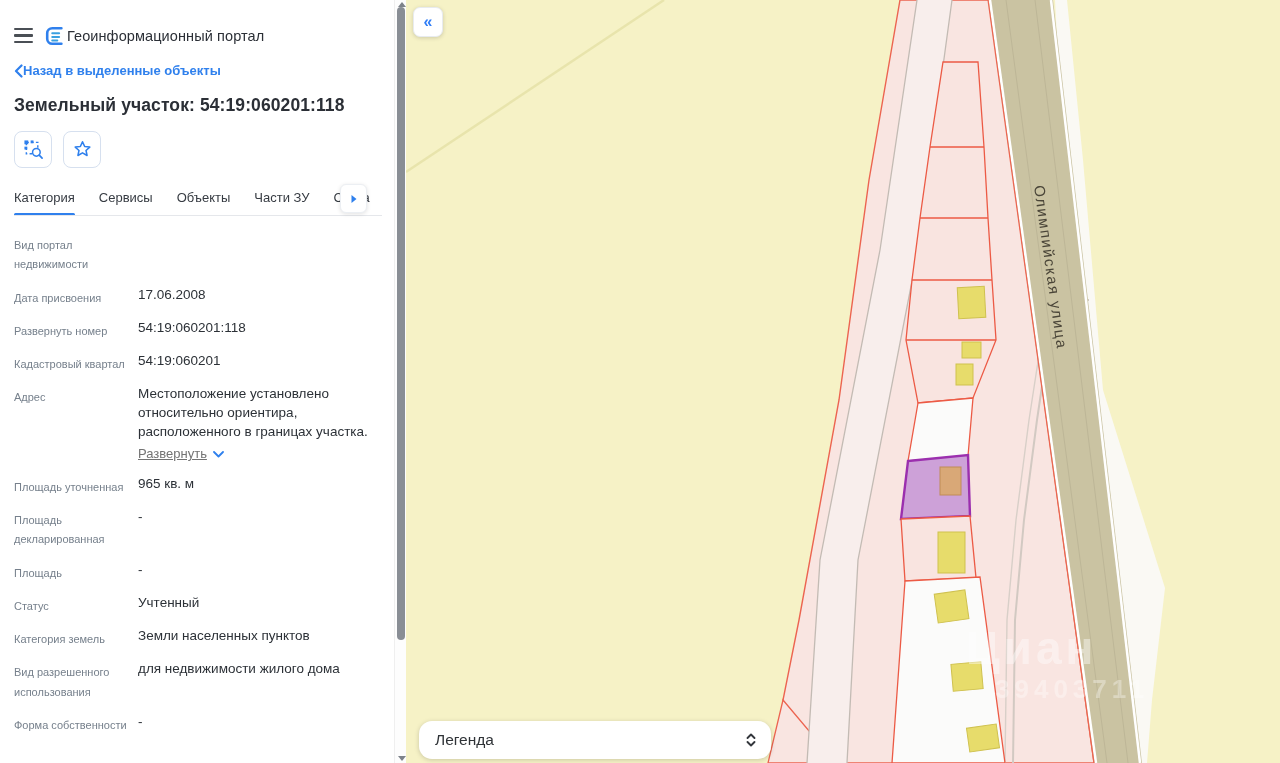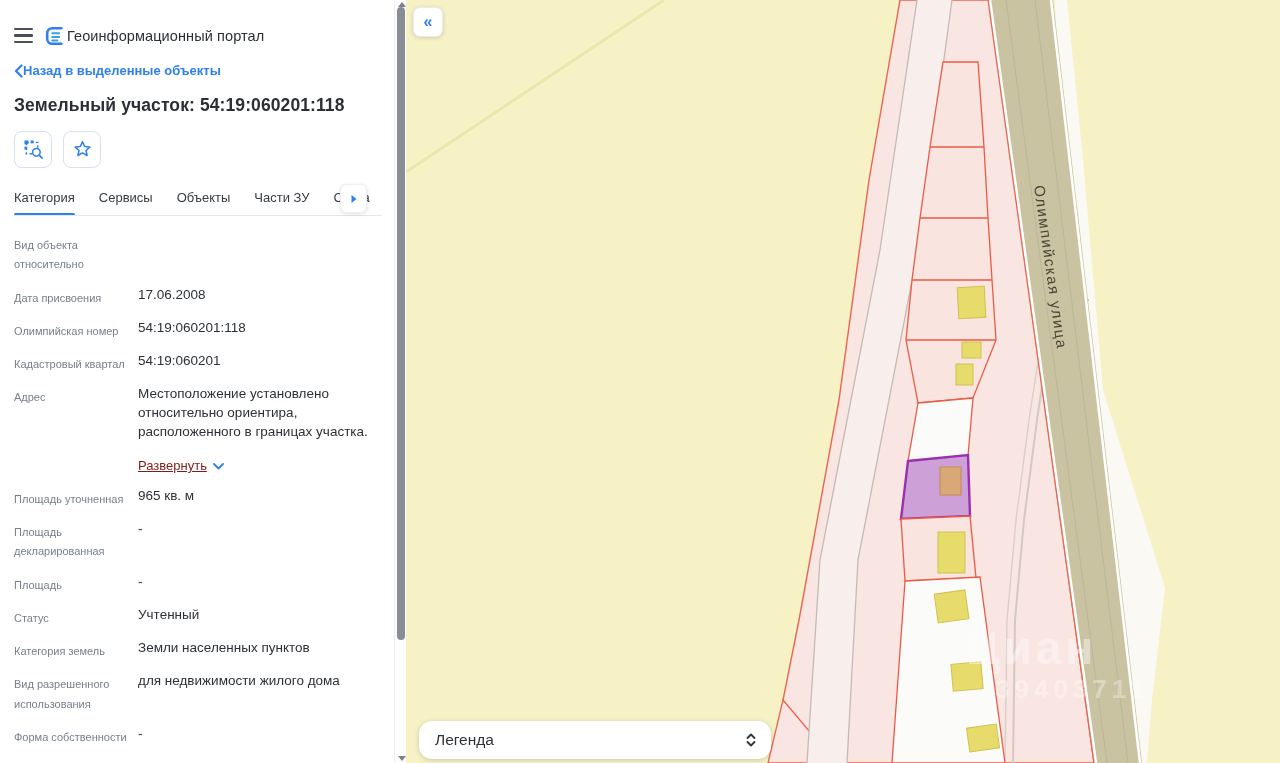--- a/index.html
+++ b/index.html
@@ -32,21 +32,21 @@
   .tab.active::after { content:""; position:absolute; left:0; right:0; bottom:-1px; height:3px; background:#2f80ed; border-radius:2px; }
   .tab.trunc { max-width:38px; overflow:hidden; }
   .tabs-more { position:absolute; right:13px; top:0; width:27px; height:29px; background:#fff;
                border:1px solid #eceff3; border-radius:6px; box-shadow:0 1px 4px rgba(0,0,0,.12);
                display:flex; align-items:center; justify-content:center; cursor:pointer; }
 
   .info { margin-top:17px; }
   .row { display:grid; grid-template-columns:124px 1fr; column-gap:0; margin-bottom:11px; }
   .lbl { font-size:11px; color:#76808c; line-height:1.75; padding-top:3px; }
   .val { font-size:13.5px; color:#2c3137; line-height:1.38; }
-  .expand { display:inline-flex; align-items:center; gap:6px; margin-top:16px; color:#7f1d1d;
+  .expand { display:inline-flex; align-items:center; gap:6px; margin-top:4px; color:#737373;
             font-size:13px; text-decoration:underline; cursor:pointer; }
 
   
   .sb { position:absolute; top:0; right:0; width:12px; height:763px; background:#fdfdfd; border-left:1px solid #efefef; }
   .sb-thumb { position:absolute; left:2px; top:7px; width:8px; height:633px; background:#898e95; border-radius:4px; }
   .sb-up, .sb-down { position:absolute; left:3px; width:0; height:0; border-left:4px solid transparent; border-right:4px solid transparent; }
   .sb-up   { top:2px; border-bottom:5px solid #7d828a; }
   .sb-down { bottom:2px; border-top:5px solid #7d828a; }
 
   
@@ -123,28 +123,28 @@
         </div>
         <div class="tabs-more">
           <svg width="8" height="10" viewBox="0 0 8 10">
             <path d="M1.5 1 L6.5 5 L1.5 9 Z" fill="#2f80ed"></path>
           </svg>
         </div>
       </div>
 
       <div class="info">
         <div class="row">
-          <div class="lbl">Вид объекта относительно</div>
+          <div class="lbl">Вид портал недвижимости</div>
         </div>
         <div class="row">
           <div class="lbl">Дата присвоения</div>
           <div class="val">17.06.2008</div>
         </div>
         <div class="row">
-          <div class="lbl">Олимпийская номер</div>
+          <div class="lbl">Развернуть номер</div>
           <div class="val">54:19:060201:118</div>
         </div>
         <div class="row">
           <div class="lbl">Кадастровый квартал</div>
           <div class="val">54:19:060201</div>
         </div>
         <div class="row">
           <div class="lbl">Адрес</div>
           <div class="val">
             <span>Местоположение установлено относительно ориентира, расположенного в границах участка.</span><br>

